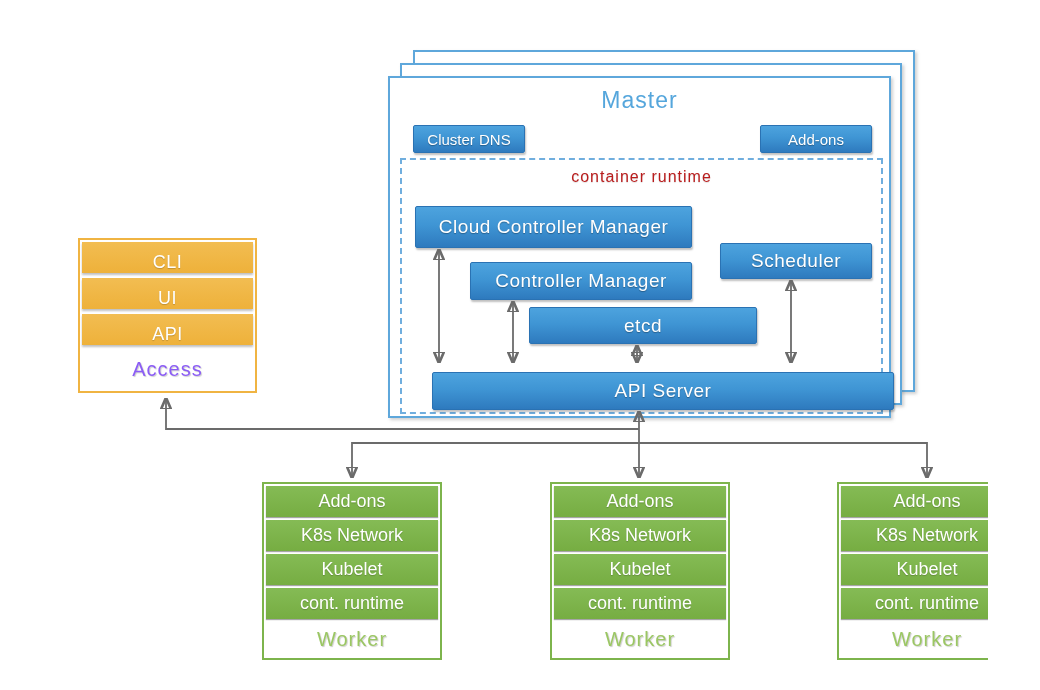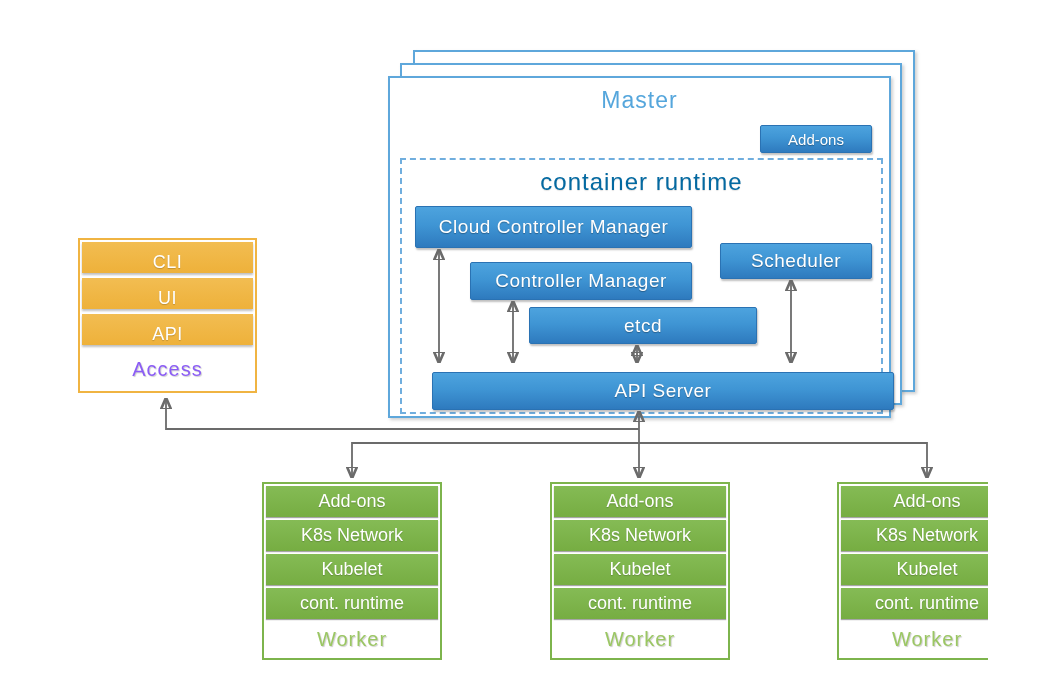--- a/index.html
+++ b/index.html
@@ -60,23 +60,23 @@
     position: absolute;
     left: 10px; top: 80px;
     width: 483px; height: 256px;
     border: 2px dashed #70aede;
     background: transparent;
   }
   .container-runtime-title {
     position: absolute;
     top: 8px; left: 0; width: 100%;
     text-align: center;
-    font-size: 24px;
-    letter-spacing: 1px;
-    color: #0369a1;
+    font-size: 16px;
+    letter-spacing: 1px;
+    color: #b91c1c;
     text-shadow: 0 1px 1px rgba(0,0,0,0.12);
   }
 
   
   .access-stack {
     position: absolute;
     left: 78px; top: 238px;
     width: 179px; height: 155px;
     background: #ffffff;
     border: 2px solid #f0b442;
@@ -161,20 +161,23 @@
 <body>
 
 <div class="canvas">
 
   <div class="master-ghost" style="left:413px; top:50px; width:502px; height:342px;"></div>
   <div class="master-ghost" style="left:400px; top:63px; width:502px; height:342px;"></div>
 
   <div class="master-panel">
     <div class="master-title">Master</div>
 
+    <div class="node-blue node-sm" style="left:23px; top:47px; width:112px; height:28px;">
+      <span>Cluster DNS</span>
+    </div>
     <div class="node-blue node-sm" style="left:370px; top:47px; width:112px; height:28px;">
       <span>Add-ons</span>
     </div>
 
     <div class="container-runtime">
       <div class="container-runtime-title">container runtime</div>
 
       <div class="node-blue node-lg" style="left:68px; top:102px; width:222px; height:38px;">
         <span>Controller Manager</span>
       </div>

